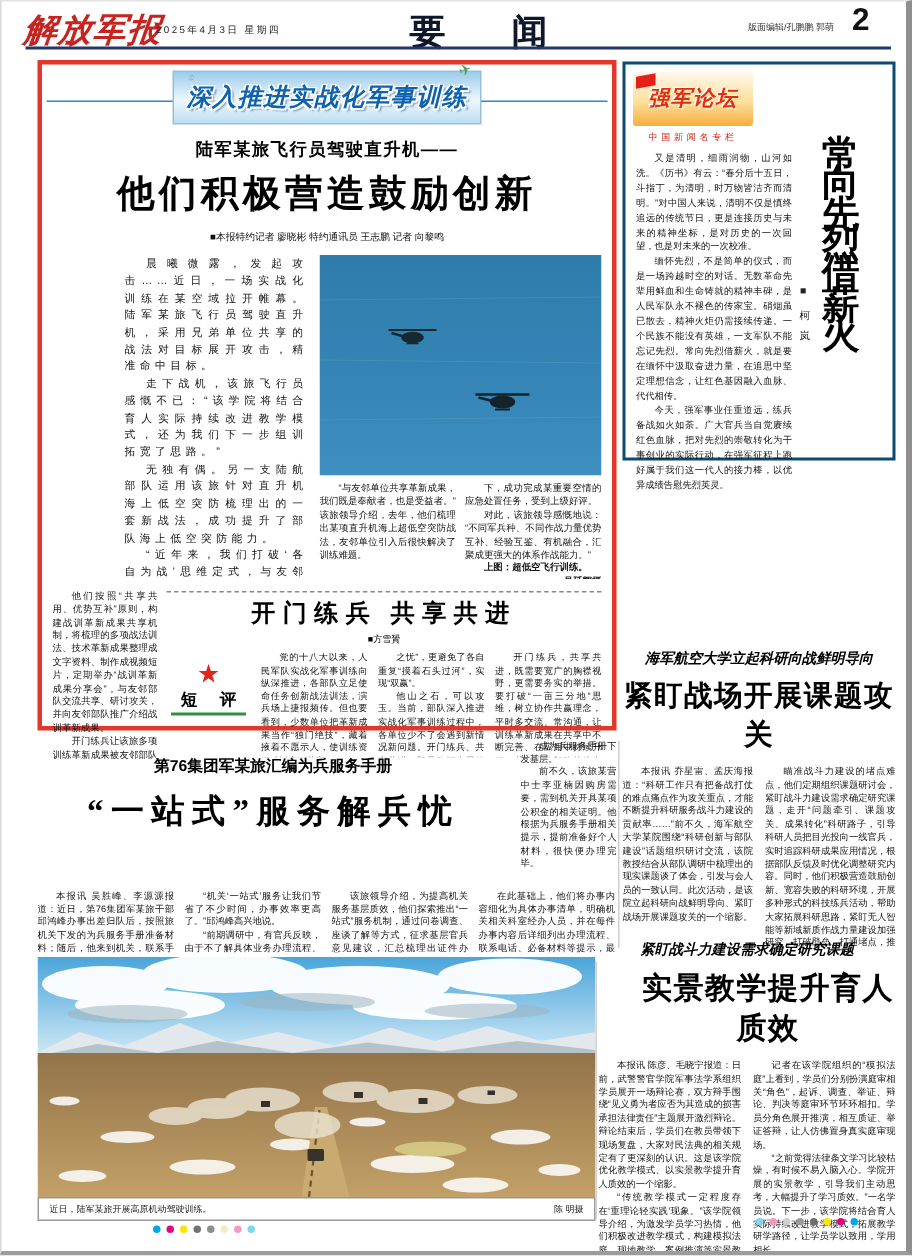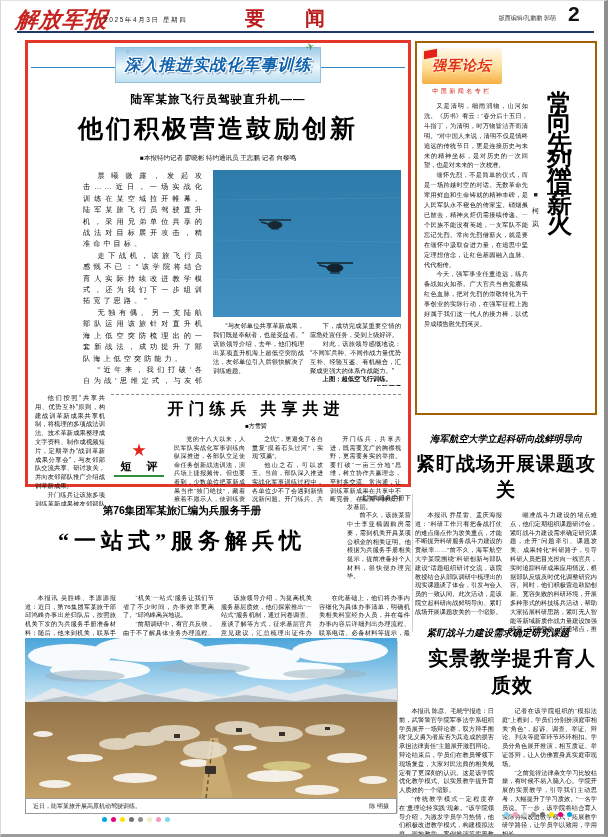--- a/index.html
+++ b/index.html
@@ -7,21 +7,21 @@
   .sheet { position:relative; width:608px; height:837px; background:#fff; overflow:hidden;
            border-left:1px solid #d8d8d8; border-top:1px solid #e3e3e3;
            border-right:4px solid #8f8f8f; border-bottom:3px solid #9c9c9c; }
   .abs { position:absolute; }
   p { text-indent:2em; }
 
   
   .logo { left:15px; top:4px; font-family:"DejaVu Serif", serif; font-style:italic; font-weight:bold;
           font-size:22px; color:#c52420; transform:skewX(-6deg); letter-spacing:1px; }
   .hdr-date { left:103px; top:15px; font-size:6.5px; letter-spacing:1.6px; color:#222; }
-  .hdr-section { left:244px; top:4px; width:130px; text-align:left; font-size:20px; font-weight:bold; letter-spacing:10px; color:#b91c1c; }
+  .hdr-section { left:244px; top:4px; width:130px; text-align:right; font-size:24px; font-weight:bold; letter-spacing:10px; color:#0f172a; }
   .hdr-editor { left:420px; top:13px; width:135px; text-align:right; font-size:6px; color:#333; }
   .hdr-page { left:567px; top:1px; font-size:21px; font-weight:bold; color:#111; }
   .hdr-rule { left:16px; top:30px; width:577px; height:2px; background:#21386c; }
 
   
   .mainbox { left:24px; top:39px; width:386px; height:447px; border:3px solid #e2372a; background:#fff; padding:0 7px; }
   .banner-row { position:relative; height:40px; margin-top:4px; }
   .banner-row::before { content:""; position:absolute; left:-4px; right:-4px; top:20px; height:1px; background:#2f86c3; }
   .banner { position:relative; margin:0 auto; width:206px; height:36px; display:flex; align-items:center; justify-content:center;
             background:linear-gradient(180deg,#9ccbe9 0%,#eef7fd 55%,#bcdff1 100%); border:1px solid #96c0da; }
@@ -64,21 +64,21 @@
   
   .land-photo { left:24px; top:637px; width:372px; height:160px; display:block; }
   .land-cap { left:24px; top:797px; width:372px; height:16px; border:1px solid #999; display:flex;
               justify-content:space-between; align-items:center; padding:0 7px; font-size:6px; color:#222; background:#fff; }
   .dots { display:flex; gap:4px; }
   .dots-left { left:101px; top:816px; }
   .dots-right { left:503px; top:811px; }
   .dot { width:5px; height:5px; border-radius:50%; display:inline-block; }
 
   
-  .forumbox { left:414px; top:40px; width:182px; height:374px; border:2px solid #a16207; background:#fff; }
+  .forumbox { left:414px; top:40px; width:182px; height:266px; border:2px solid #0c4a6e; background:#fff; }
   .forum-banner { position:absolute; left:5px; top:5px; width:80px; height:36px; border-radius:2px;
                   background:linear-gradient(180deg,#fff8ec 0%,#fddf9b 55%,#f6ae41 100%);
                   display:flex; align-items:center; justify-content:center; }
   .forum-banner-text { font-size:14px; font-weight:bold; font-style:italic; color:#e02c1c;
                        text-shadow:1px 1px 0 #ffeaa5,-1px -1px 0 #fff; letter-spacing:1px; }
   .forum-flag { position:absolute; left:2px; top:2px; width:13px; height:8px; background:#e32119; transform:skewY(-10deg); }
   .forum-sub { position:absolute; left:5px; top:44px; width:80px; text-align:center; font-size:6px; color:#cf2318; letter-spacing:2.5px; }
   .forum-text { position:absolute; left:7px; top:58px; width:104px; height:306px; font-size:6.2px; line-height:9.9px; text-align:justify; overflow:hidden; color:#111; }
   .forum-headline { position:absolute; right:18px; top:26px; writing-mode:vertical-rl; text-orientation:upright;
                     font-size:25px; font-weight:bold; letter-spacing:20px; color:#000; }

